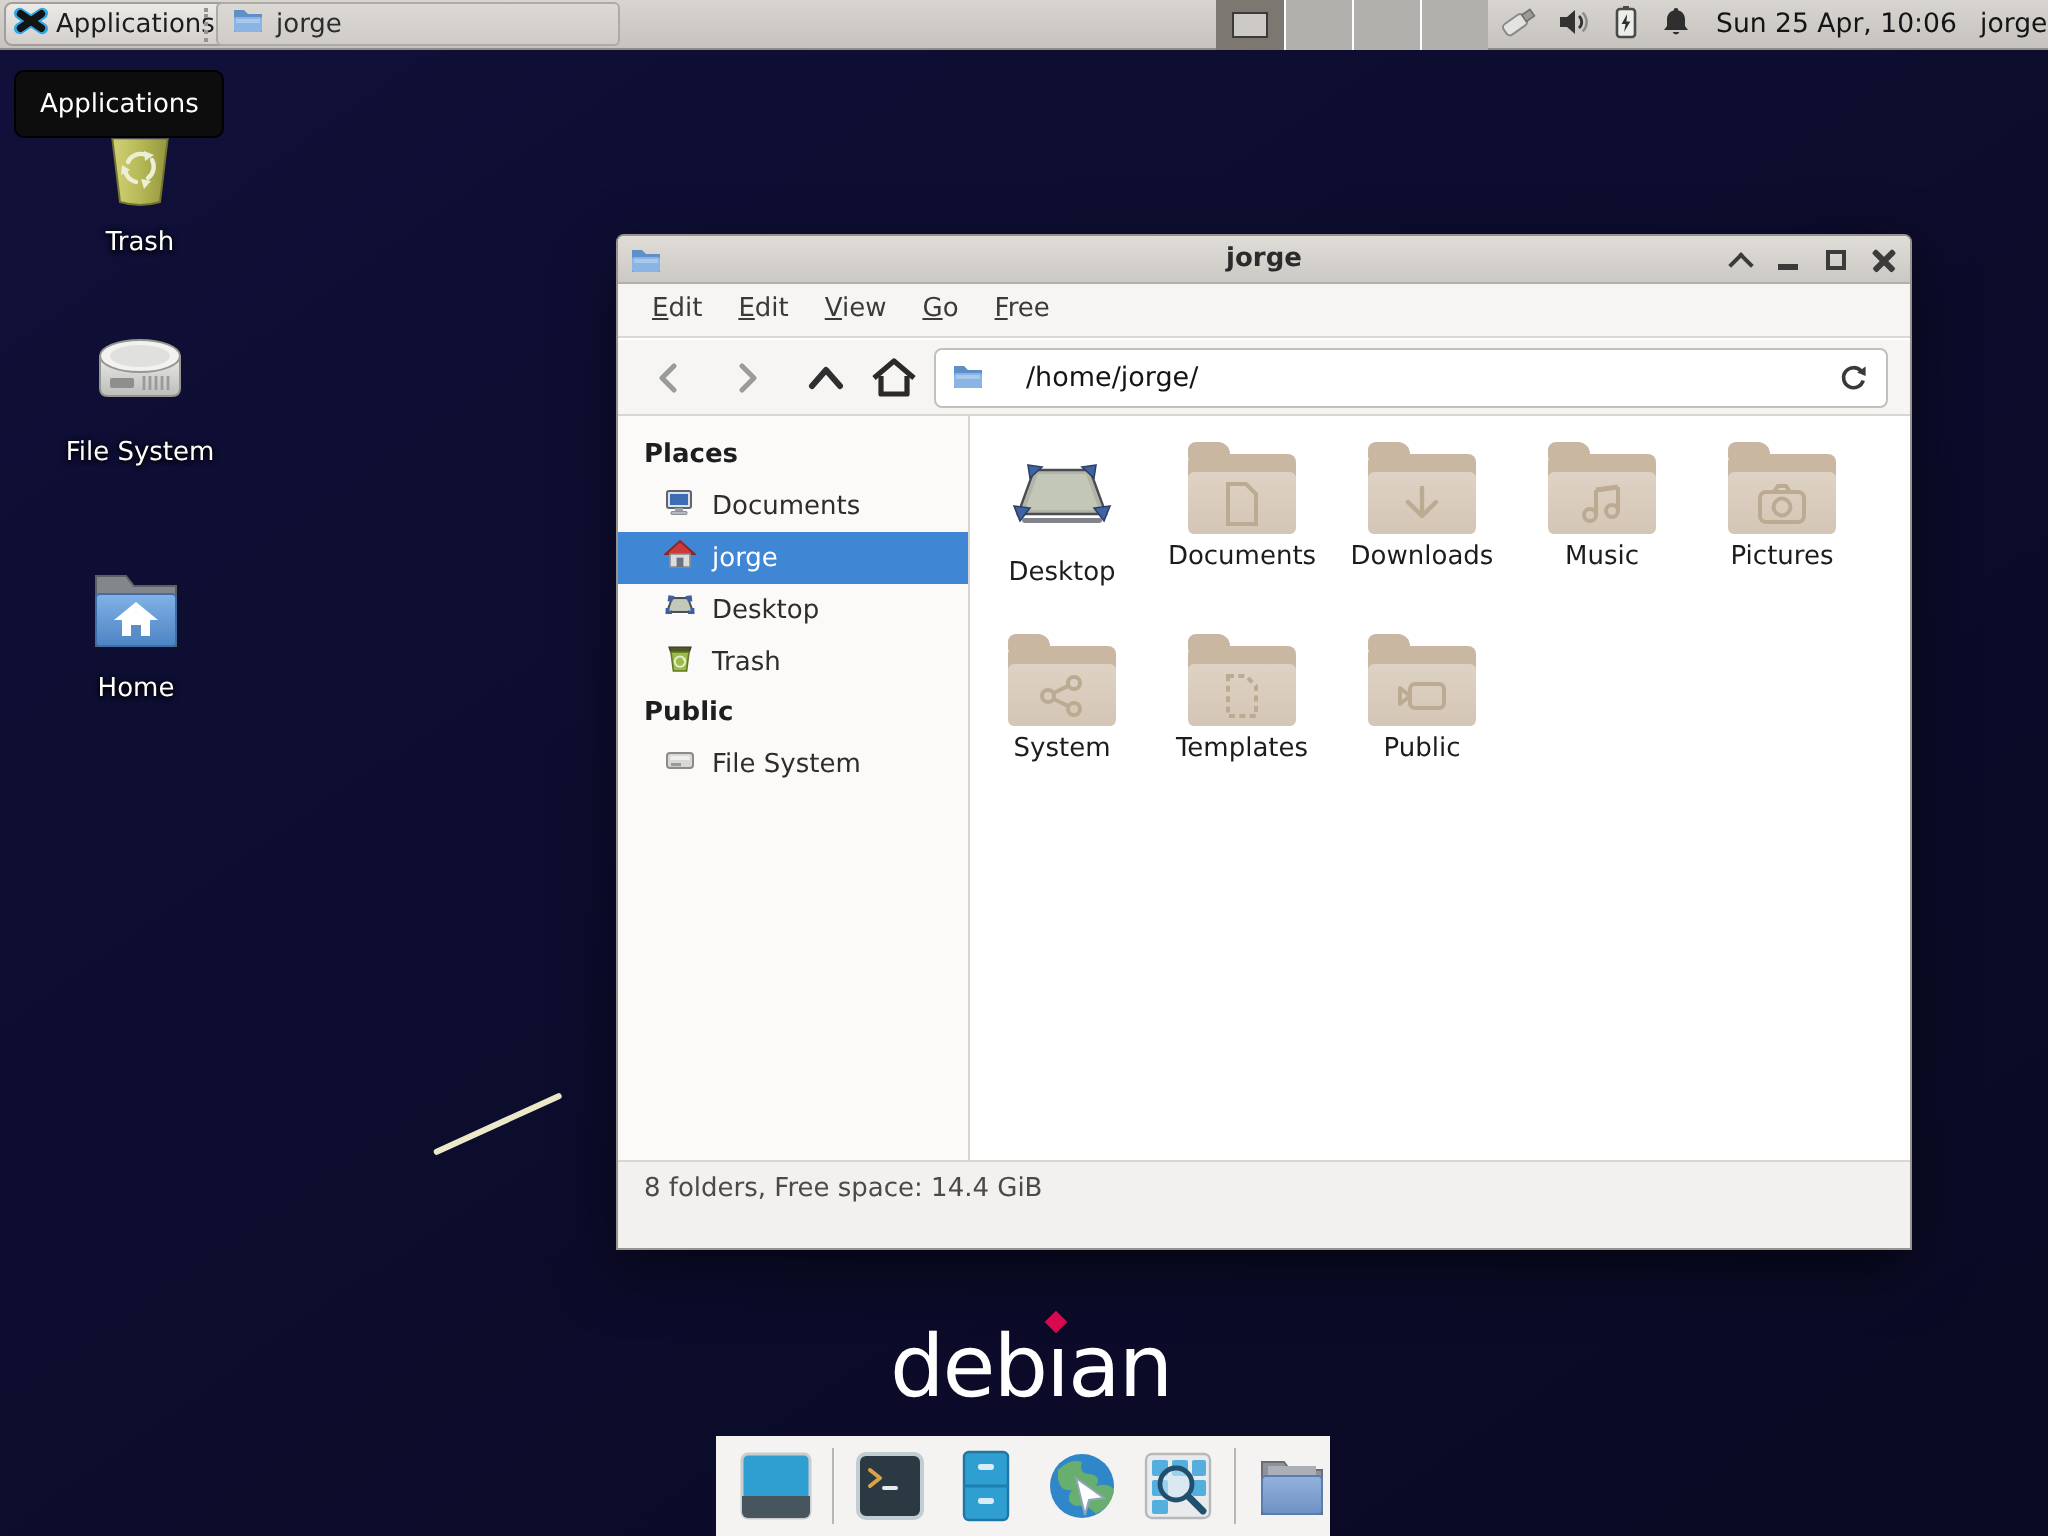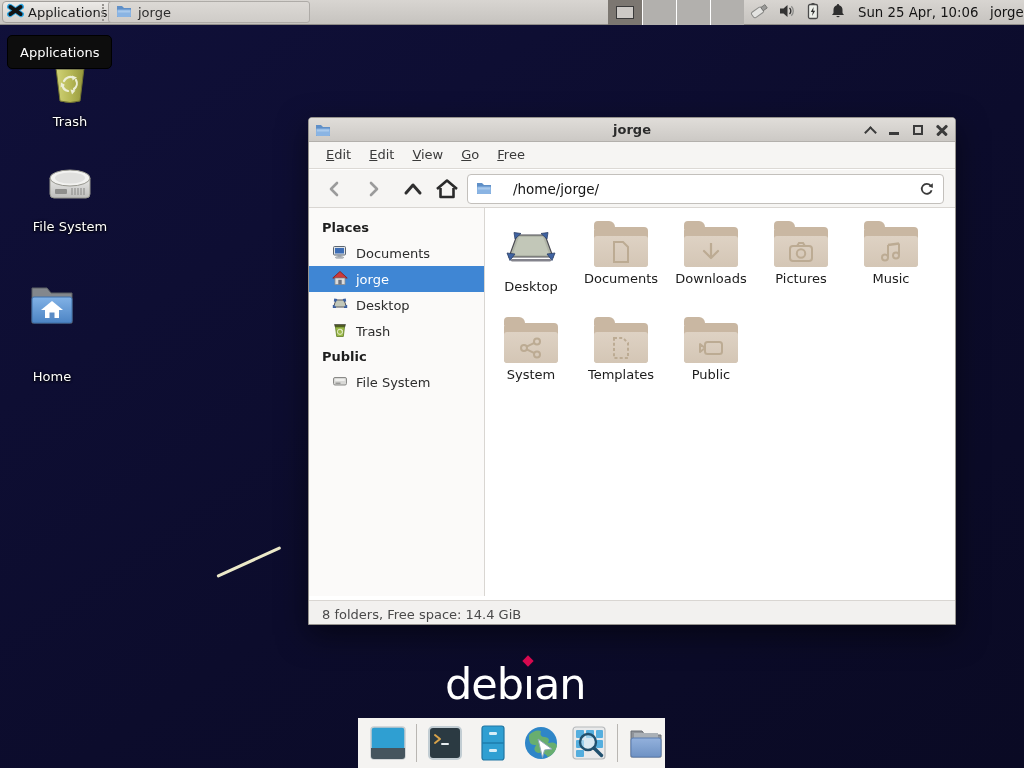--- a/index.html
+++ b/index.html
@@ -30,21 +30,21 @@
   
   .tooltip { position:absolute; left:7px; top:35px; min-width:104px; height:34px; z-index:50;
              background:#0d0d0d; border:1px solid #000; border-radius:5px; color:#fff;
              font-size:13px; display:flex; align-items:center; justify-content:center; padding:0 12px; }
 
   
   .desk-icon { position:absolute; width:104px; display:flex; flex-direction:column; align-items:center; }
   .desk-icon .lbl { margin-top:5px; color:#fff; font-size:13px; text-shadow:0 1px 2px #000, 0 0 3px #000; }
   #di-trash { left:18px; top:55px; }
   #di-fs    { left:18px; top:164px; }
-  #di-home  { left:0; top:284px;gap:32px; }
+  #di-home  { left:16px; top:284px; }
 
   
   .cursor-line { position:absolute; left:217px; top:575px; width:70px; height:3px; background:#ece9c9;
                  border-radius:2px; transform:rotate(-24.5deg); transform-origin:left center; }
 
   
   .window { position:absolute; left:308px; top:117px; width:648px; height:508px;
             background:#fff; border:1px solid #97948f; border-radius:4px 4px 0 0;
             box-shadow:0 10px 30px rgba(0,0,0,.5); }
   .titlebar { position:absolute; left:0; top:0; right:0; height:24px;
@@ -92,21 +92,21 @@
   .file-cell .flbl { margin-top:4px; font-size:13px; color:#1c1c1c; }
   .folder { position:relative; width:54px; height:40px; margin-top:10px; }
   .folder .back { position:absolute; left:0; top:0; width:54px; height:40px; background:#c9b7a2;
                   border-radius:4px; }
   .folder .tab { position:absolute; left:0; top:-6px; width:21px; height:8px; background:#c9b7a2;
                  border-radius:4px 6px 0 0; }
   .folder .front { position:absolute; left:0; bottom:0; width:54px; height:31px;
                    background:linear-gradient(#ded2c4,#d4c6b5); border-radius:3px;
                    display:flex; align-items:center; justify-content:center; }
 
-  .statusbar { position:absolute; left:0; bottom:0; right:0; height:24px; background:#f2f1ef;
+  .statusbar { position:absolute; left:0; bottom:0; right:0; height:44px; background:#f2f1ef;
                border-top:1px solid #d9d6d2; line-height:27px; padding-left:13px;
                font-size:13px; color:#4a4a4a; }
 
   
   .debian { position:absolute; left:445px; top:659px; height:48px; color:#fff; font-size:43px;
             letter-spacing:-1px; font-family:"DejaVu Sans", sans-serif; }
   .logo-i { position:relative; }
   .logo-i::after { content:""; position:absolute; left:1px; top:-2px; width:8px; height:8px;
                    background:#d7094f; transform:rotate(45deg); }
 
@@ -451,45 +451,45 @@
             </div>
           </div>
           <span class="flbl">Downloads</span>
         </div>
 
         <div class="file-cell">
           <div class="folder">
             <div class="tab"></div>
               <div class="back"></div>
             <div class="front">
-              <svg width="26" height="22" viewBox="0 0 26 22">
-                <rect x="2" y="5" width="22" height="15" rx="3" fill="none" stroke="#bcab93" stroke-width="2"></rect>
-                <path d="M9,5 l2,-3 h4 l2,3" fill="none" stroke="#bcab93" stroke-width="2"></path>
-                <circle cx="13" cy="12.5" r="4.2" fill="none" stroke="#bcab93" stroke-width="2"></circle>
-              </svg>
-            </div>
-          </div>
-          <span class="flbl">Pictures</span>
-        </div>
-
-        <div class="file-cell">
-          <div class="folder">
-            <div class="tab"></div>
-              <div class="back"></div>
-            <div class="front">
               <svg width="24" height="22" viewBox="0 0 24 22">
                 <circle cx="6" cy="16.5" r="3" fill="none" stroke="#bcab93" stroke-width="2"></circle>
                 <circle cx="17" cy="14.5" r="3" fill="none" stroke="#bcab93" stroke-width="2"></circle>
                 <line x1="9" y1="16.5" x2="9" y2="4" stroke="#bcab93" stroke-width="2"></line>
                 <line x1="20" y1="14.5" x2="20" y2="2.5" stroke="#bcab93" stroke-width="2"></line>
                 <line x1="9" y1="4" x2="20" y2="2.5" stroke="#bcab93" stroke-width="2.4"></line>
               </svg>
             </div>
           </div>
           <span class="flbl">Music</span>
+        </div>
+
+        <div class="file-cell">
+          <div class="folder">
+            <div class="tab"></div>
+              <div class="back"></div>
+            <div class="front">
+              <svg width="26" height="22" viewBox="0 0 26 22">
+                <rect x="2" y="5" width="22" height="15" rx="3" fill="none" stroke="#bcab93" stroke-width="2"></rect>
+                <path d="M9,5 l2,-3 h4 l2,3" fill="none" stroke="#bcab93" stroke-width="2"></path>
+                <circle cx="13" cy="12.5" r="4.2" fill="none" stroke="#bcab93" stroke-width="2"></circle>
+              </svg>
+            </div>
+          </div>
+          <span class="flbl">Pictures</span>
         </div>
 
         <div class="file-cell">
           <div class="folder">
             <div class="tab"></div>
               <div class="back"></div>
             <div class="front">
               <svg width="24" height="22" viewBox="0 0 24 22">
                 <circle cx="5" cy="11" r="3" fill="none" stroke="#bcab93" stroke-width="2"></circle>
                 <circle cx="18" cy="4.5" r="3" fill="none" stroke="#bcab93" stroke-width="2"></circle>

